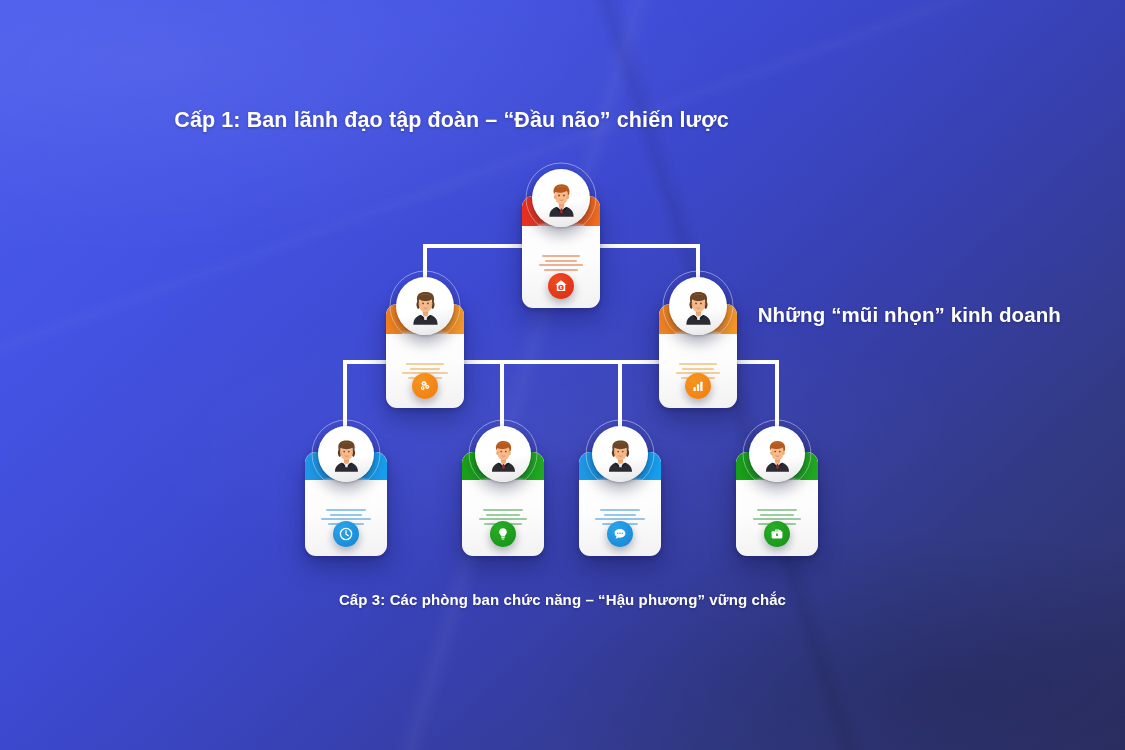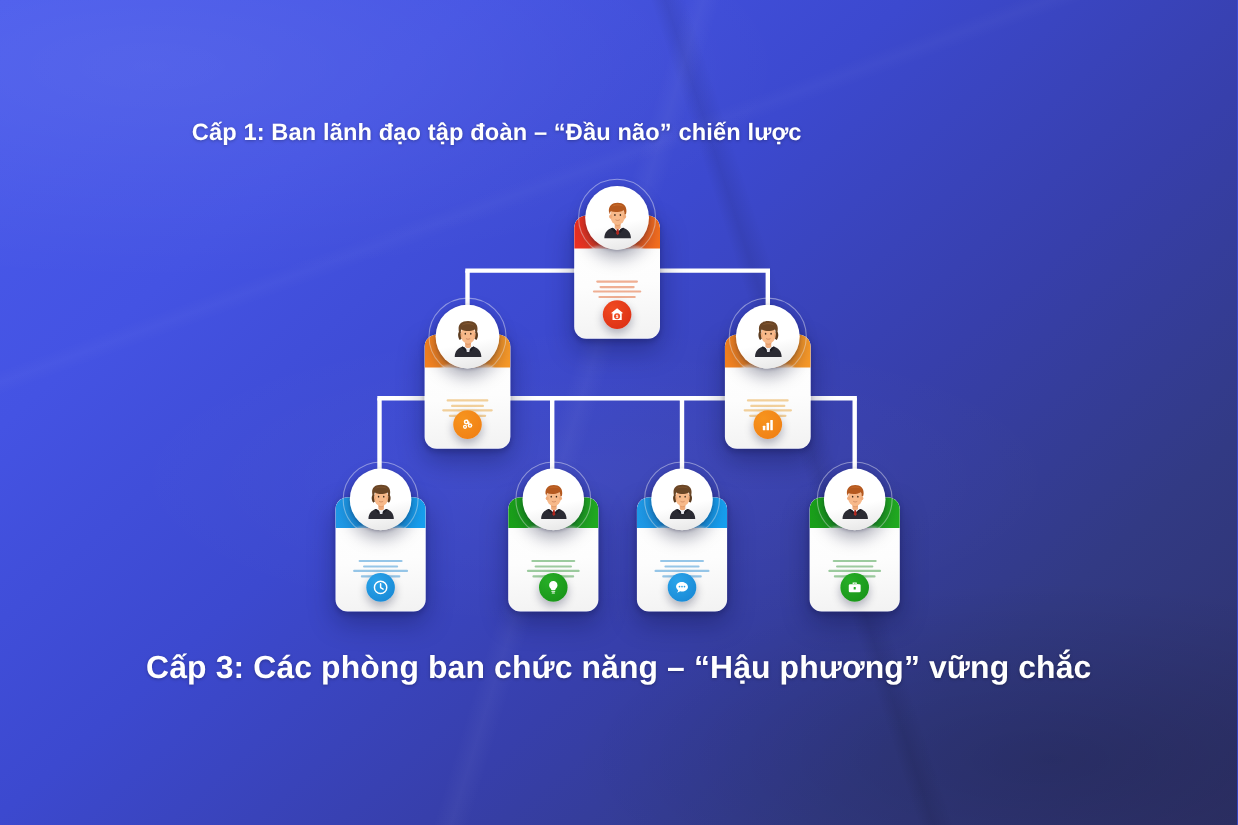--- a/index.html
+++ b/index.html
@@ -47,21 +47,21 @@
     position: absolute;
     color: #ffffff;
     font-weight: bold;
     letter-spacing: .1px;
     text-shadow: 0 1px 3px rgba(0,0,0,.28);
     white-space: nowrap;
   }
   #title-level1 { top: 108px; left: 0; width: 903px; text-align: center; font-size: 21.5px; }
   #title-level2-left { top: 303px; left: 65px; font-size: 20.5px; }
   #title-level2-right { top: 303px; right: 64px; font-size: 20.5px; }
-  #title-level3 { top: 591px; left: 0; width: 1125px; text-align: center; font-size: 29px; }
+  #title-level3 { top: 591px; left: 0; width: 1125px; text-align: center; font-size: 15px; }
 
   
   #connectors { position: absolute; inset: 0; pointer-events: none; }
 
   
   .node { position: absolute; }
 
   .card {
     position: relative;
     width: 100%;
@@ -167,20 +167,21 @@
 
       <path d="M620 362 L620 440"></path>
       <path d="M777 362 L777 440"></path>
       <path d="M618 362 L779 362"></path>
 
       <path d="M502 362 L620 362"></path>
     </g>
   </svg>
 
   <div class="heading" id="title-level1">Cấp 1: Ban lãnh đạo tập đoàn – “Đầu não” chiến lược</div>
+  <div class="heading" id="title-level2-right">Những “mũi nhọn” kinh doanh</div>
   <div class="heading" id="title-level3">Cấp 3: Các phòng ban chức năng – “Hậu phương” vững chắc</div>
 
   <div id="nodes-layer">
       <div class="node" style="left: 522px; top: 196px; width: 78px; height: 112px;">
     <div class="card">
       <div class="card-head" style="height:30px;background:linear-gradient(90deg,#ee2f22,#f4701f);"></div>
 
       <div class="card-body" style="top:54px;">
         <div class="card-title" style="color:#e2622a; font-size:7.2px;"></div>
         <div class="lorem" title="Lorem ipsum dolor sit amet consectetur adipiscing elit sed do eiusmod tempor incididunt ut labore et dolore magna aliqua">

